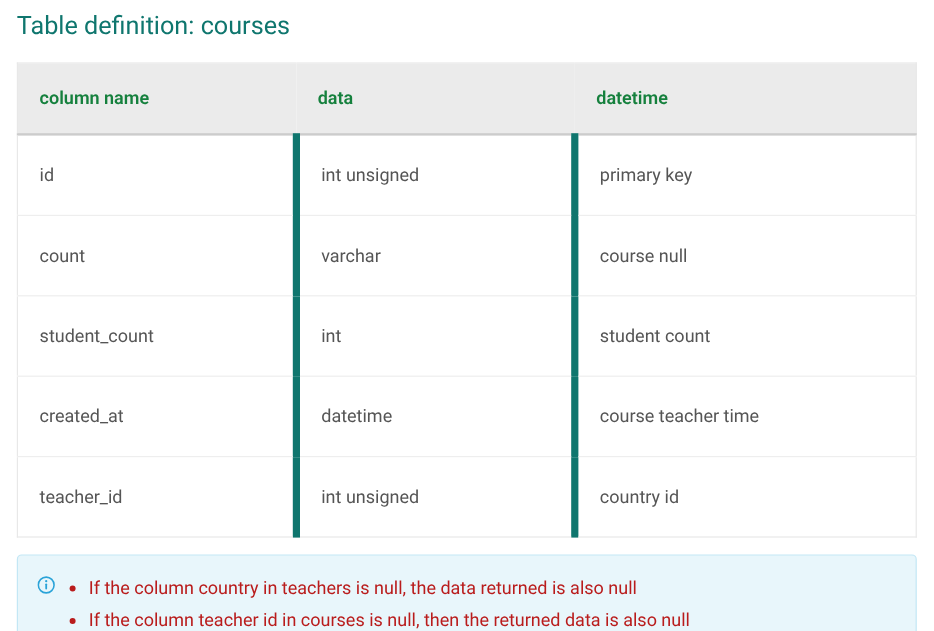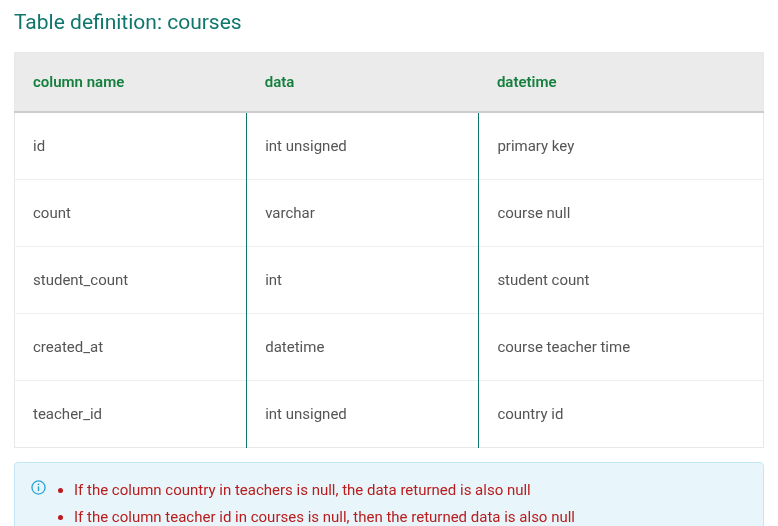--- a/index.html
+++ b/index.html
@@ -31,21 +31,21 @@
       font-size: 15px;
       color: #15803d;
       padding: 20px 18px;
       border-bottom: 2px solid #ccc;
     }
     .table td {
       padding: 24px 18px;
       font-size: 15px;
       color: #555;
       border-top: 1px solid #eee;
-      border-right: 1px solid #0f766e;
+      border-right: 6px solid #0f766e;
       background: #fff;
     }
     .table td:last-child { border-right: none; }
     .col1 { width: 31%; }
     .col2 { width: 31%; }
     .col3 { width: 38%; }
     .info-box {
       margin-top: 14px;
       background: #e8f6fb;
       border: 1px solid #c3e7f5;

